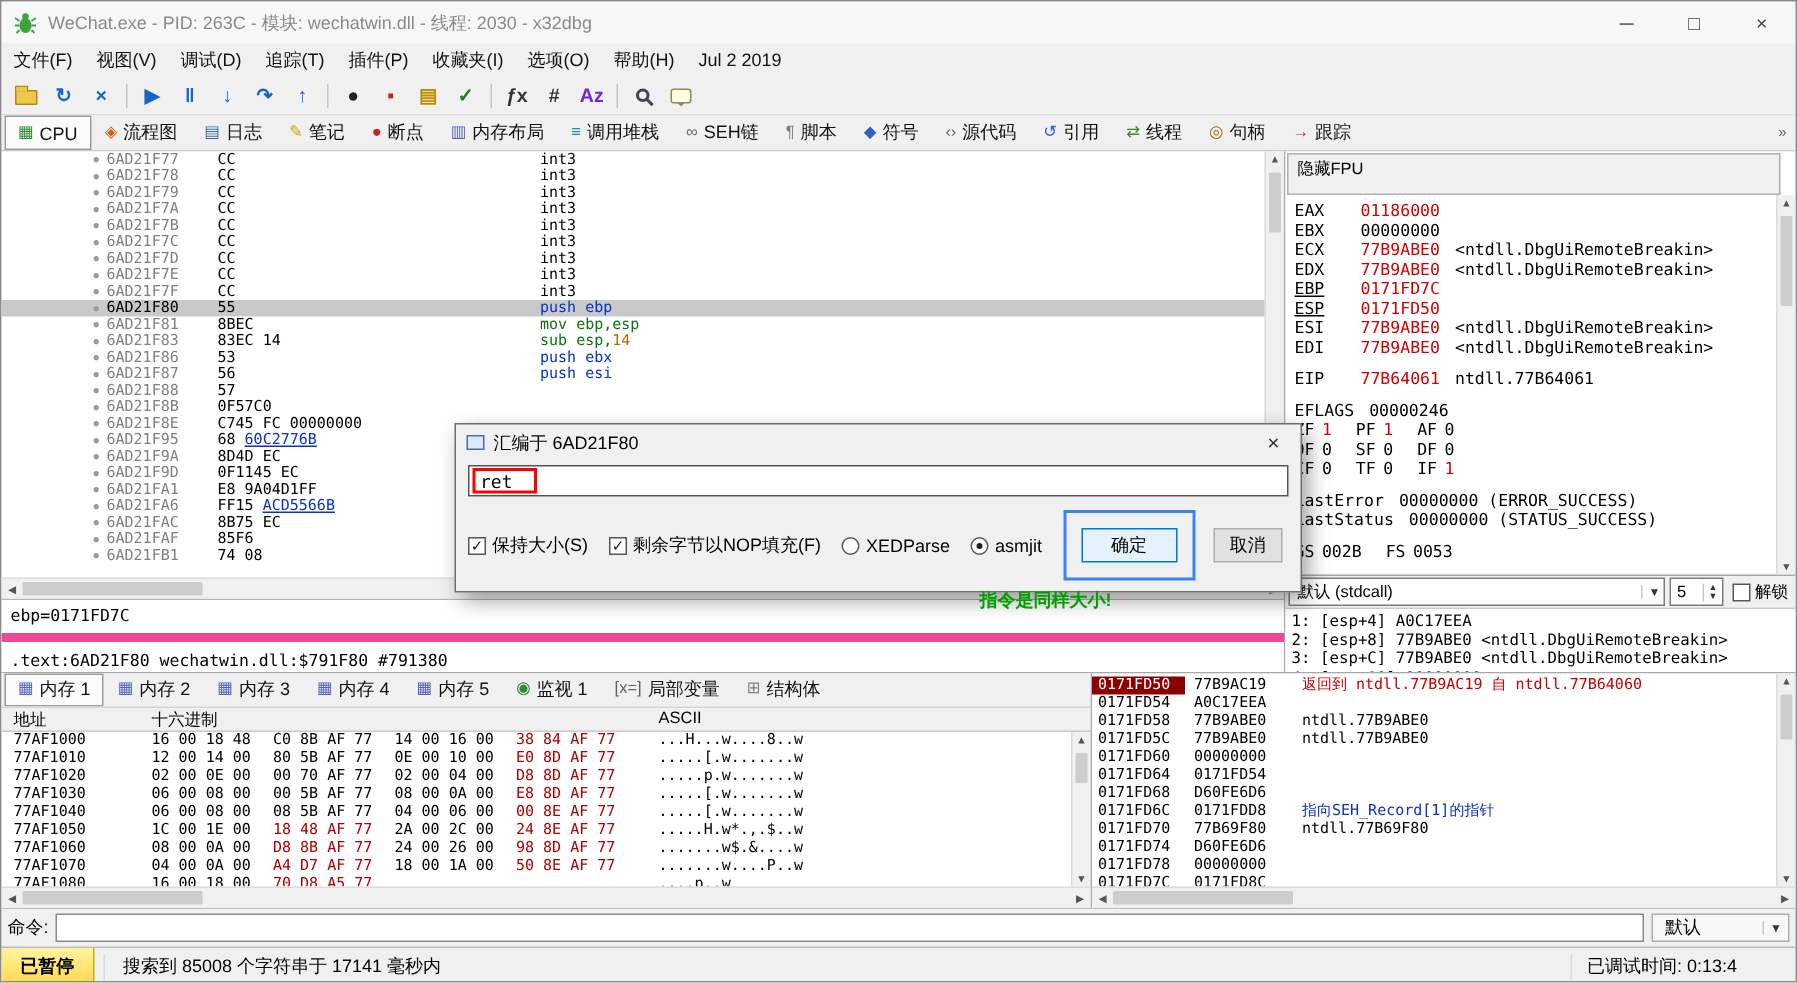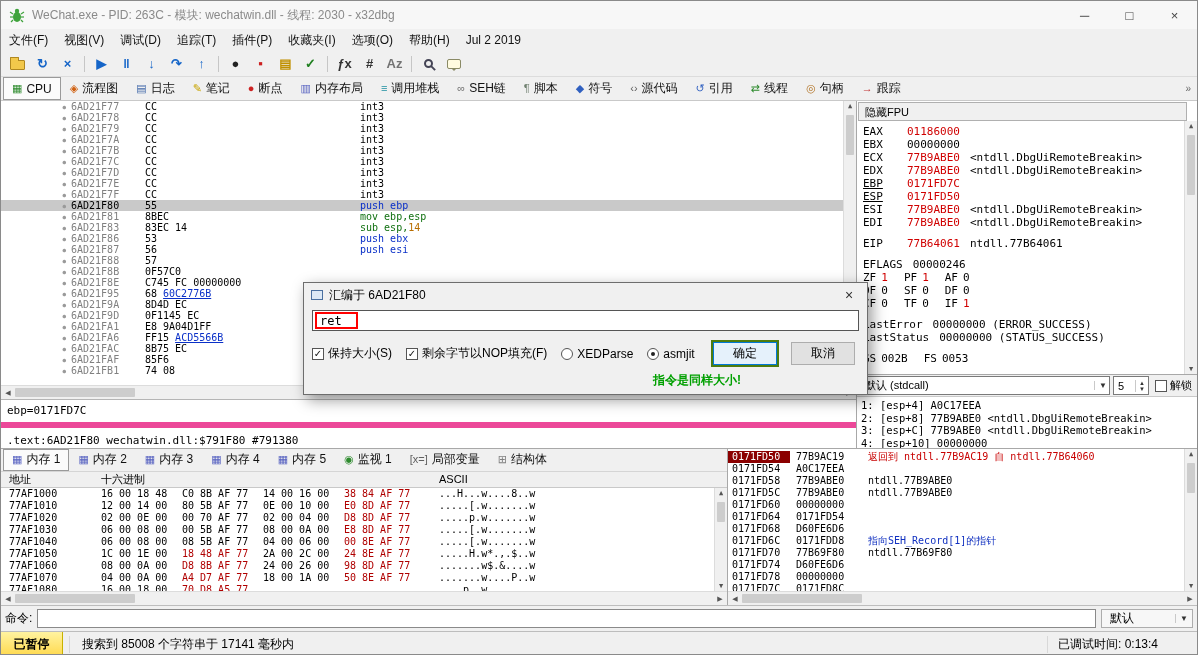--- a/index.html
+++ b/index.html
@@ -67,21 +67,21 @@
   .hs-l { width:14px; text-align:center; } .hs-r { width:14px; text-align:center; margin-left:auto; }
   .hs-thumb { width:120px; height:9px; background:#cdcdcd; border-radius:1px; }
 
   .info1 { height:23px; background:#fff; border-top:1px solid #b5b5b5; font-family:"DejaVu Sans Mono",monospace;
            font-size:11px; padding:4px 6px; }
   .info2 { height:26px; background:#fff; border-top:6px solid #ec4899; font-family:"DejaVu Sans Mono",monospace;
            font-size:11px; padding:6px 6px; }
 
   
   .registers-pane { width:340px; display:flex; flex-direction:column; background:#fff; }
-  .fpu-btn { height:19px; margin:1px 10px 0 1px; background:#f0f0f0; border:1px solid #b0b0b0;
+  .fpu-btn { height:28px; margin:1px 10px 0 1px; background:#f0f0f0; border:1px solid #b0b0b0;
              font-size:11px; padding:2px 6px; }
   .reg-rows { height:253px; position:relative; overflow:hidden; padding:4px 4px 0 6px;
               font-family:"DejaVu Sans Mono",monospace; font-size:11px; }
   .r-line { height:13px; line-height:13px; white-space:nowrap; display:flex; }
   .r-gap { height:8px; }
   .r-name { display:inline-block; min-width:44px; padding-right:10px; color:#000; }
   .r-name.u { text-decoration:underline; }
   .r-val { padding-right:10px; }
   .r-val.red { color:#d00000; }
   .r-com { color:#000; }
@@ -154,21 +154,21 @@
   .dlg-input { height:21px; background:#fff; border:1px solid #555; display:flex; align-items:center;
                padding:1px 2px; font-family:"DejaVu Sans Mono",monospace; font-size:12px; }
   .annot-ret { display:inline-flex; align-items:center; border:2px solid #f00; height:17px; padding:0 14px 0 3px; }
   .dlg-controls { display:flex; align-items:center; margin-top:9px; font-size:12px; }
   .chk-item, .rad-item { display:flex; align-items:center; gap:4px; margin-right:14px; white-space:nowrap; }
   .rbox { width:12px; height:12px; border:1px solid #555; border-radius:50%; background:#fff; position:relative; }
   .rbox.on::after { content:""; position:absolute; left:3px; top:3px; width:4px; height:4px; border-radius:50%; background:#222; }
   .btn { width:64px; height:23px; background:#e1e1e1; border:1px solid #adadad; font-size:12px;
          display:flex; align-items:center; justify-content:center; }
   .btn.default { border:1px solid #0078d7; background:#e5f1fb; }
-  .annot-ok { border:2px solid #4d7c0f; padding:0; margin-left:auto; }
+  .annot-ok { border:2px solid #3b82f6; padding:10px; margin-left:auto; }
   .btn-cancel { margin-left:12px; margin-right:4px; }
   .dlg-status { margin-top:5px; text-align:right; padding-right:118px; color:#00a000; font-weight:bold; font-size:12px; }
 </style>
 </head>
 <body>
 
 <div class="window">
 
   <div class="titlebar">
     <svg width="16" height="16" viewBox="0 0 16 16">
@@ -247,21 +247,21 @@
         <span class="tb-g" style="color: rgb(32, 128, 32);">✓</span>
       </div>
       <span class="tb-sep"></span>
       <div class="tb-btn">
         <span class="tb-g" style="color: rgb(51, 51, 51);">ƒx</span>
       </div>
       <div class="tb-btn">
         <span class="tb-g" style="color: rgb(51, 51, 51);">#</span>
       </div>
       <div class="tb-btn">
-        <span class="tb-g" style="color: #737373;">Az</span>
+        <span class="tb-g" style="color: #6d28d9;">Az</span>
       </div>
       <span class="tb-sep"></span>
       <div class="tb-btn">
         <span class="ic-magnifier"></span>
       </div>
       <div class="tb-btn">
         <span class="ic-bubble"></span>
       </div>
     </div>
 

